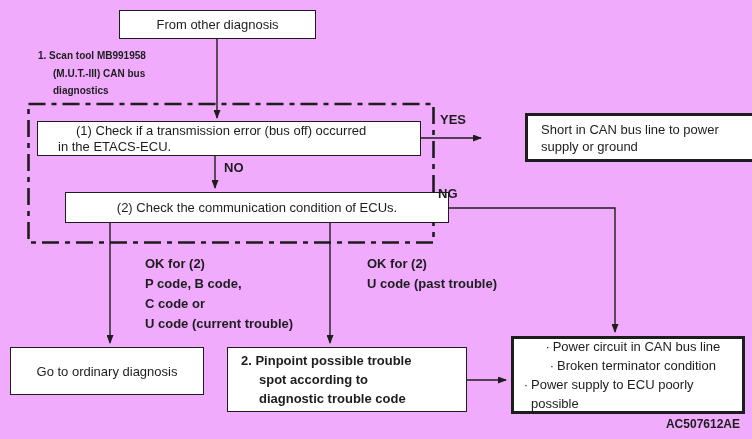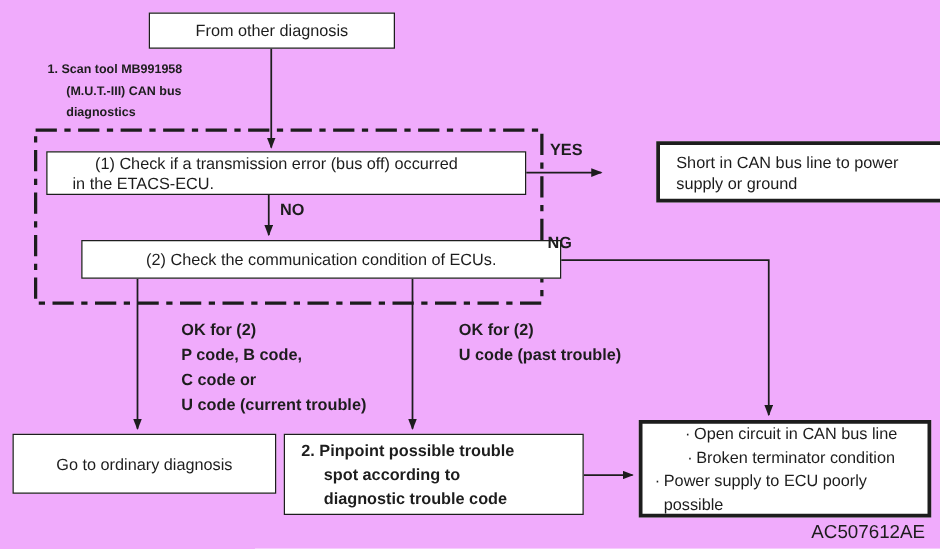--- a/index.html
+++ b/index.html
@@ -21,21 +21,21 @@
   
   .step1-text{padding-left:20px;padding-right:6px;text-indent:18px;line-height:16px;}
   
   .hang14{padding-left:15px;text-indent:-15px;line-height:17.5px;}
   .hang18{padding-left:31px;text-indent:-18px;line-height:19px;}
   .short-text{padding-left:13px;line-height:17px;}
   .causes{flex-direction:column;justify-content:center;padding-left:7px;line-height:19px;}
   .cause-row{display:flex;align-items:baseline;}
   .cause-row .bullet{width:10px;text-align:center;flex:0 0 auto;}
   .ok-label{line-height:20px;margin-left:28px;}
-  #watermark{position:absolute;right:12px;top:417px;font-weight:normal;font-size:15px;z-index:2;}
+  #watermark{position:absolute;right:12px;top:417px;font-weight:bold;font-size:12px;z-index:2;}
 </style>
 </head>
 <body>
 
 <div id="canvas">
 
   <svg id="wires" width="752" height="439" viewBox="0 0 752 439">
     <defs>
       <marker id="ah" markerWidth="9" markerHeight="7" refX="8" refY="3.5" orient="auto" markerUnits="userSpaceOnUse">
         <path d="M0,0 L9,3.5 L0,7 Z" fill="#1d1d1d"></path>
@@ -76,34 +76,34 @@
 C code or
 U code (current trouble)</div>
   <div class="lbl ok-label" style="left:339px;top:254px;">OK for (2)
 U code (past trouble)</div>
 
   <div class="box thick" style="left:485px;top:113px;width:260px;height:49px;margin-left:40px;">
     <div class="pre short-text">Short in CAN bus line to power
 supply or ground</div>
   </div>
 
-  <div class="box center" style="left:10px;top:347px;width:211px;height:48px;">
+  <div class="box center" style="left:10px;top:347px;width:194px;height:48px;">
     <div>Go to ordinary diagnosis</div>
   </div>
 
   <div class="box" style="left:227px;top:347px;width:240px;height:65px;">
     <div class="pre bold hang18">2. Pinpoint possible trouble
 spot according to
 diagnostic trouble code</div>
   </div>
 
   <div class="box thick causes" style="left:511px;top:336px;width:234px;height:78px;">
     <div class="cause-row">
       <span class="bullet">·</span>
-      <span>Open circuit in CAN bus line</span>
+      <span>Power circuit in CAN bus line</span>
     </div>
     <div class="cause-row">
       <span class="bullet">·</span>
       <span>Broken terminator condition</span>
     </div>
     <div class="cause-row">
       <span class="bullet">·</span>
       <span>Power supply to ECU poorly possible</span>
     </div>
   </div>

